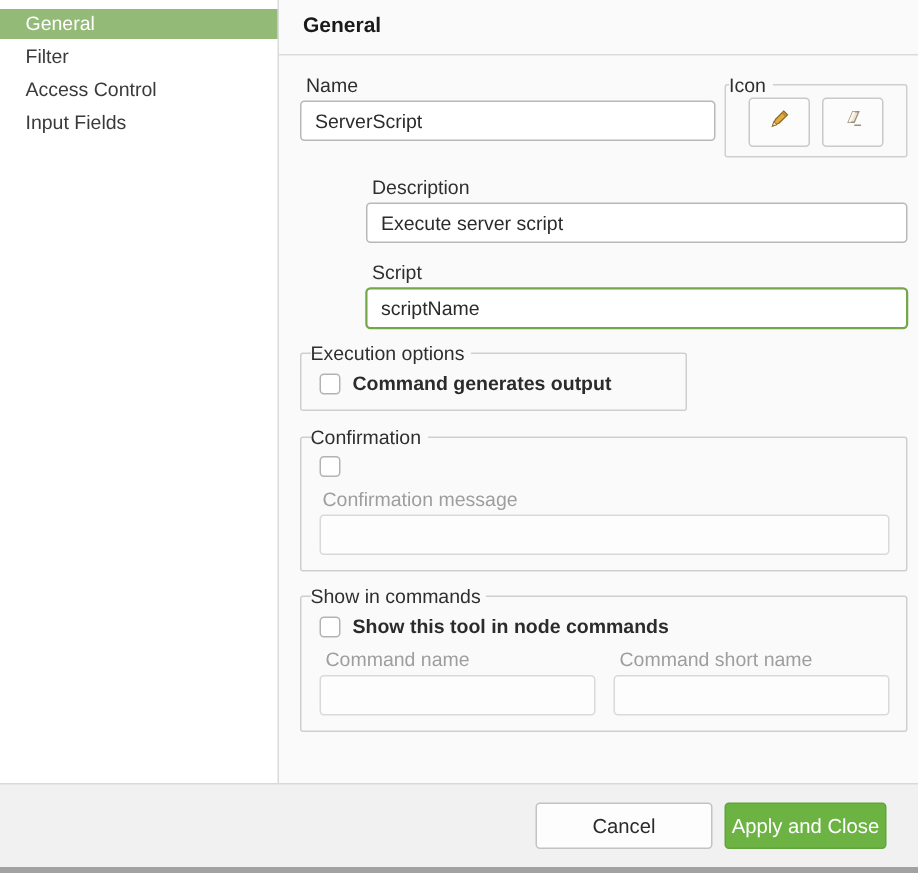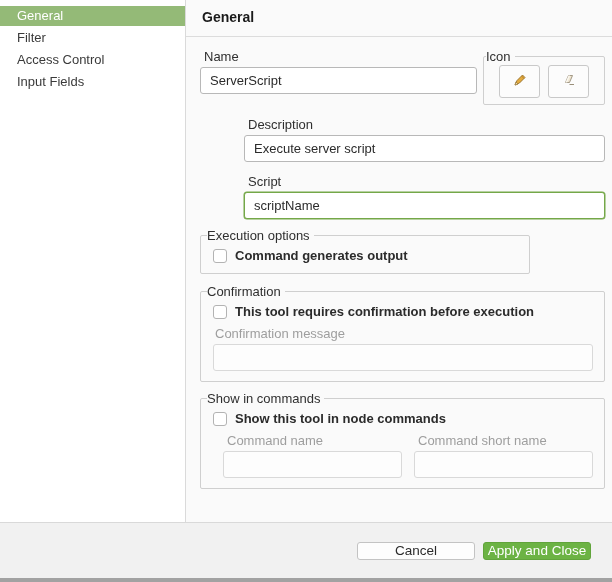--- a/index.html
+++ b/index.html
@@ -90,43 +90,43 @@
   .icon-btn {
     width: 41px; height: 33px;
     border: 1px solid #c9c9c9; border-radius: 3px;
     background: #fcfcfc;
     display: flex; align-items: center; justify-content: center;
     cursor: default;
   }
   .mt9  { margin-top: 9px; }
   .mt10 { margin-top: 10px; }
   .mt12 { margin-top: 12px; margin-left: 44px; }
-  .exec-group { width: 330px; }
+  .exec-group { width: 258px; }
   .check-row {
     display: flex; align-items: center; gap: 8px;
     font-size: 13px; color: #2b2b2b;
     margin-top: 4px; cursor: default; font-weight: bold;
   }
   .checkbox {
     width: 14px; height: 14px; flex: none;
     border: 1px solid #b3b3b3; border-radius: 3px;
     background: #ffffff;
   }
   .sub-label { margin: 7px 0 3px 2px; }
-  .two-col { display: grid; grid-template-columns: 1fr 1fr; column-gap: 12px; margin-top: 7px; margin-left: 10px; }
+  .two-col { display: grid; grid-template-columns: 1fr 1fr; column-gap: 12px; margin-top: 7px; }
   
   .footer {
     height: 56px; flex: none;
     background: #f1f1f1;
     border-top: 1px solid #d9d9d9;
     display: flex; align-items: center; justify-content: flex-end;
     gap: 8px; padding-right: 21px;
   }
   .btn {
-    height: 18px; border-radius: 3px;
+    height: 31px; border-radius: 3px;
     font-size: 13.5px;
     font-family: "Liberation Sans", "DejaVu Sans", sans-serif;
     display: flex; align-items: center; justify-content: center;
     cursor: default;
   }
   .btn-cancel {
     width: 118px;
     background: #fdfdfd; border: 1px solid #c3c3c3; color: #2b2b2b;
   }
   .btn-apply {
@@ -202,21 +202,20 @@
           <div class="check-row">
             <span class="checkbox"></span>
             <span>Command generates output</span>
           </div>
         </fieldset>
 
         <fieldset class="mt10">
           <legend>Confirmation</legend>
           <div class="check-row">
             <span class="checkbox"></span>
-            <span>This tool requires confirmation before execution</span>
           </div>
           <div class="field-label disabled sub-label">Confirmation message</div>
           <input class="text-input disabled" type="text" value="" style="">
         </fieldset>
 
         <fieldset class="mt9">
           <legend>Show in commands</legend>
           <div class="check-row">
             <span class="checkbox"></span>
             <span>Show this tool in node commands</span>

